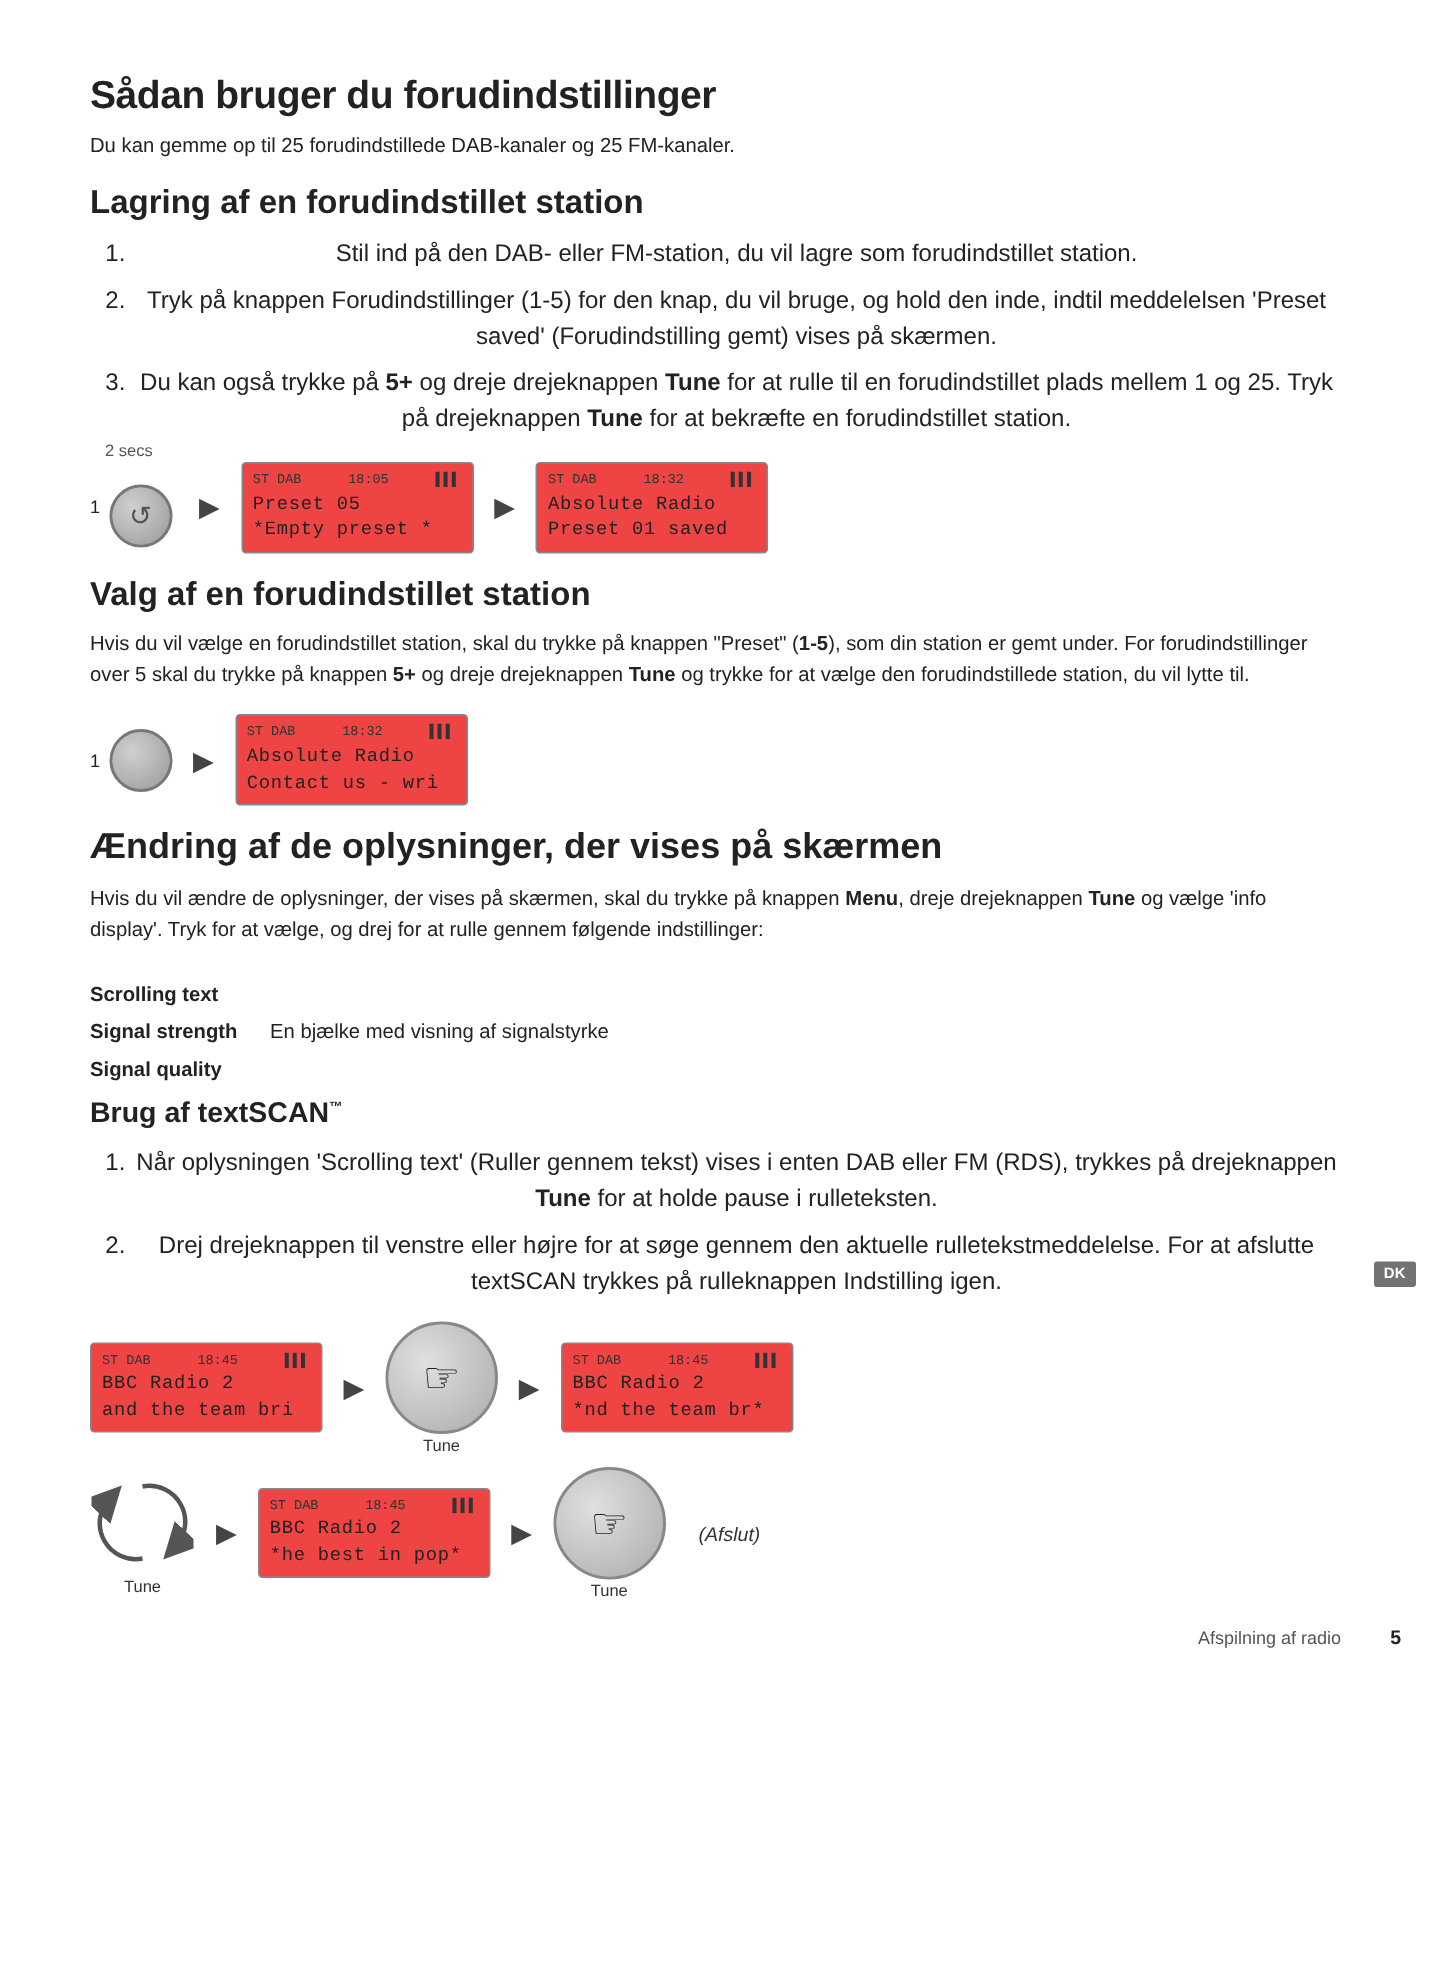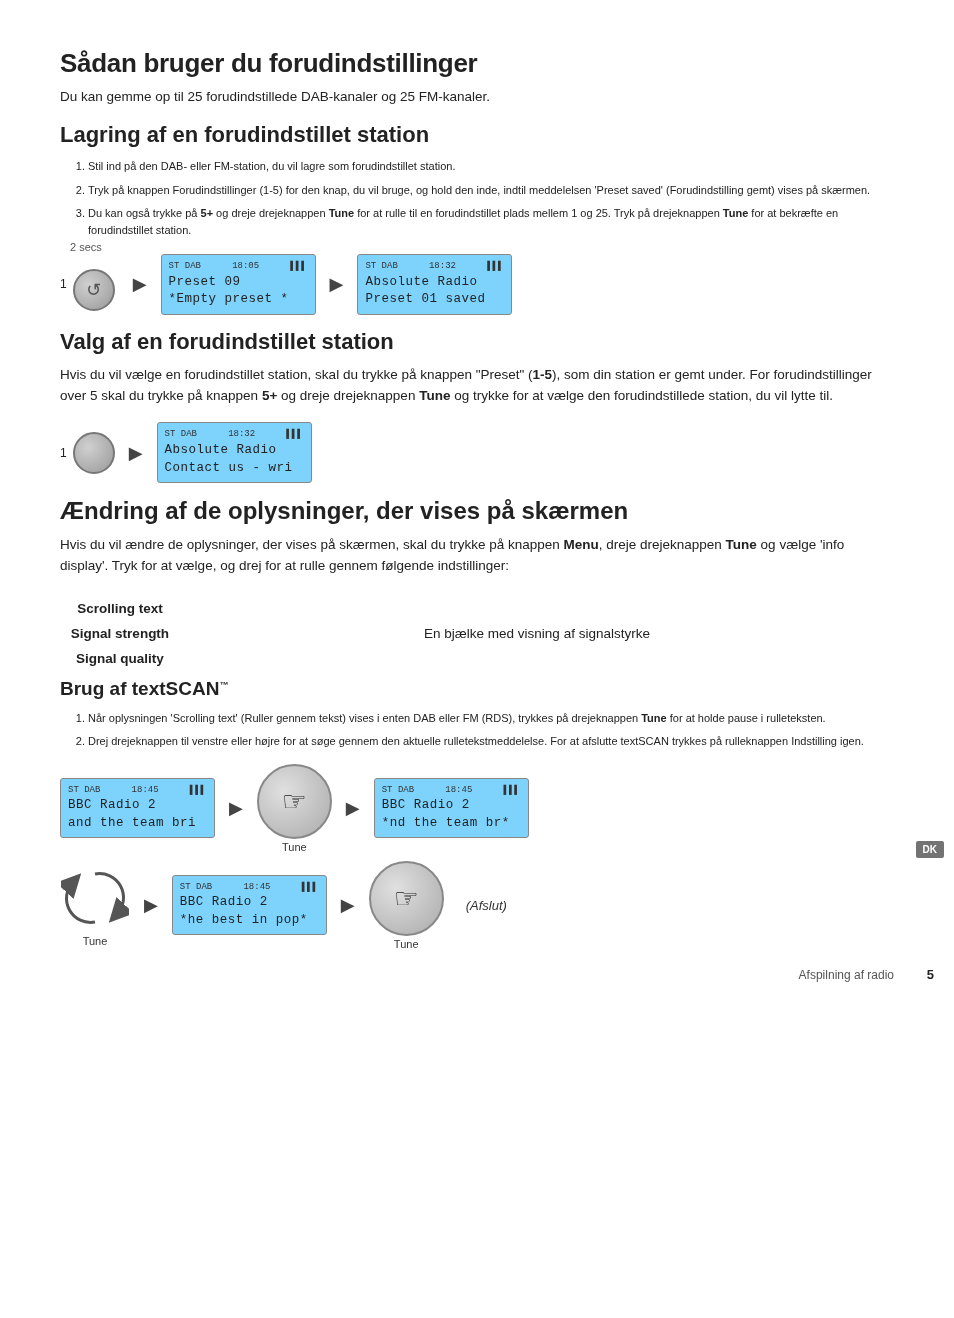--- a/index.html
+++ b/index.html
@@ -42,23 +42,24 @@
       font-size: 19px;
       font-weight: bold;
       margin-bottom: 10px;
       margin-top: 6px;
     }
     ol {
       padding-left: 28px;
       margin-bottom: 14px;
     }
     ol li {
-      font-size: 11px;
+      font-size: 16px;
       margin-bottom: 7px;
       line-height: 1.5;
+      text-align: center;
     }
     p.body-text {
       font-size: 13.5px;
       line-height: 1.55;
       margin-bottom: 10px;
     }
     b { font-weight: bold; }
 
     
     .screen-group {
@@ -71,21 +72,21 @@
       display: flex;
       align-items: center;
       gap: 8px;
     }
     .arrow-right {
       font-size: 18px;
       color: #444;
       flex-shrink: 0;
     }
     .lcd-screen {
-      background: #7dd3fc;
+      background: #ef4444;
       border: 1.5px solid #888;
       border-radius: 3px;
       padding: 5px 8px 5px 7px;
       font-family: 'Courier New', monospace;
       font-size: 13px;
       line-height: 1.4;
       min-width: 155px;
     }
     .lcd-screen .lcd-top-bar {
       display: flex;
@@ -103,21 +104,20 @@
       display: flex;
       flex-direction: column;
       align-items: center;
       margin-right: 4px;
       justify-content: flex-end;
     }
 
     
     .feature-list {
       margin: 22px 0 8px 0;
-      text-align: center;
     }
     .feature-row {
       display: flex;
       gap: 0;
       margin-bottom: 5px;
       font-size: 13.5px;
       line-height: 1.5;
     }
     .feature-term {
       font-weight: bold;
@@ -220,21 +220,21 @@
         </div>
       </div>
     </div>
     <span class="arrow-right">▶</span>
     <div class="lcd-screen">
       <div class="lcd-top-bar">
         <span>ST  DAB</span>
         <span>18:05</span>
         <span>▌▌▌</span>
       </div>
-      <div class="lcd-line">Preset 09</div>
+      <div class="lcd-line">Preset 05</div>
       <div class="lcd-line">*Empty preset  *</div>
     </div>
     <span class="arrow-right">▶</span>
     <div class="lcd-screen">
       <div class="lcd-top-bar">
         <span>ST  DAB</span>
         <span>18:32</span>
         <span>▌▌▌</span>
       </div>
       <div class="lcd-line">Absolute Radio</div>

